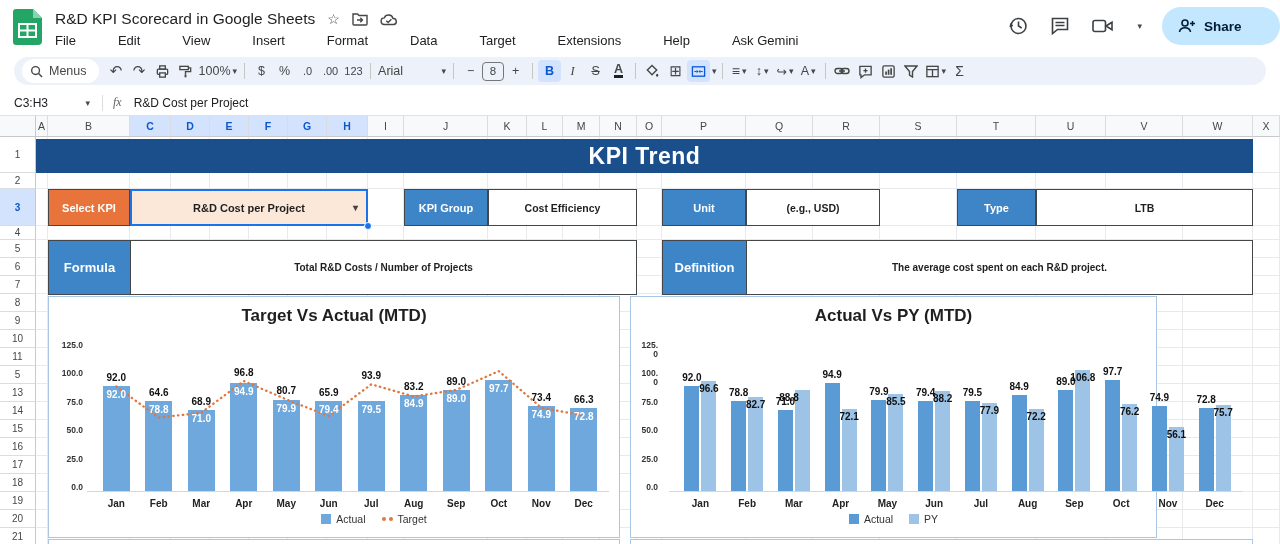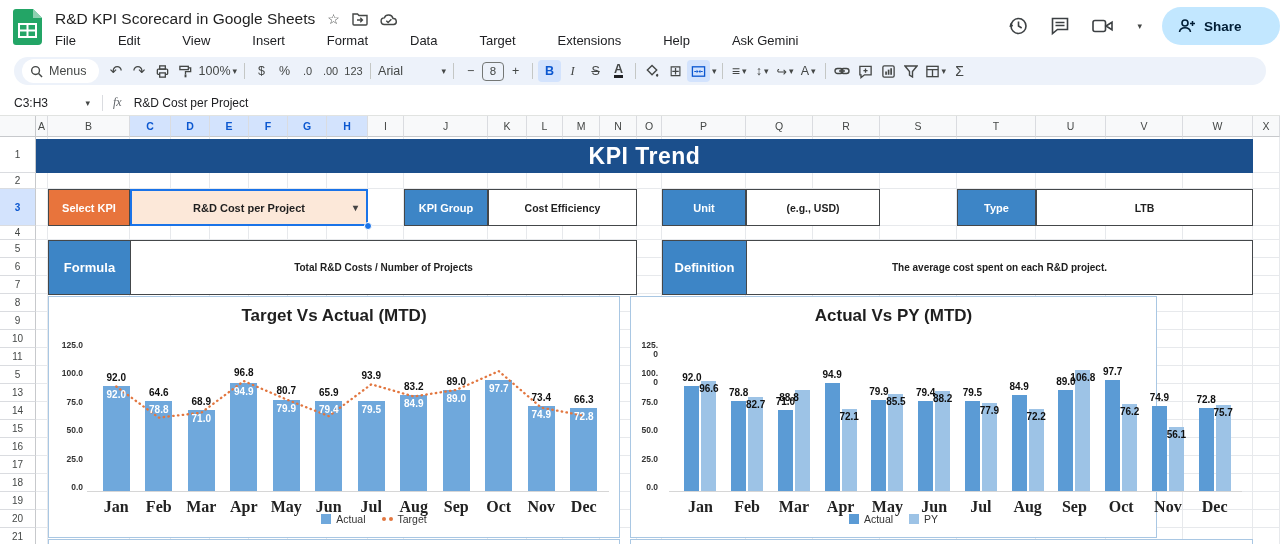--- a/index.html
+++ b/index.html
@@ -77,21 +77,21 @@
 
   .chart-box { top:159px; height:242px; background:#fff; border:1px solid #a9c7e3; }
   .chart-left { left:12px; width:572px; }
   .chart-right { left:594px; width:527px; }
   .stub { top:402px; height:6px; background:#fff; border:1px solid #a9c7e3; border-bottom:none; }
   .chart-title { position:absolute; top:9px; left:0; right:0; text-align:center; font-size:17px; font-weight:700; color:#1f1f1f; }
   .tick { position:absolute; font-size:8.5px; font-weight:700; color:#333; line-height:9px; text-align:right; word-break:break-all; }
   .baseline { position:absolute; height:1px; background:#d6d6d6; }
   .bar { position:absolute; z-index:1; }
   .blabel { position:absolute; font-size:10px; font-weight:700; white-space:nowrap; transform:translateX(-50%); z-index:3; }
-  .xlab { position:absolute; font-size:16px; font-weight:700; color:#222; transform:translateX(-50%);font-family:Liberation Serif, serif; }
+  .xlab { position:absolute; font-size:10px; font-weight:700; color:#222; transform:translateX(-50%); }
   .legend { position:absolute; top:216px; left:0; right:0; display:flex; justify-content:center; gap:16px; font-size:10.5px; color:#333; }
   .leg-item { display:flex; align-items:center; gap:5px; }
   .sw-box { width:10px; height:10px; }
   .sw-dots { display:flex; gap:3px; }
   .sw-dot { width:4px; height:4px; border-radius:50%; }
   svg.lineoverlay { position:absolute; inset:0; z-index:2; pointer-events:none; }
 </style>
 </head>
 <body>
 

